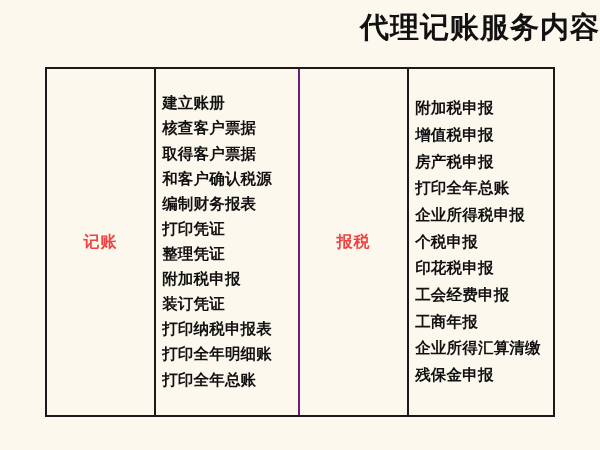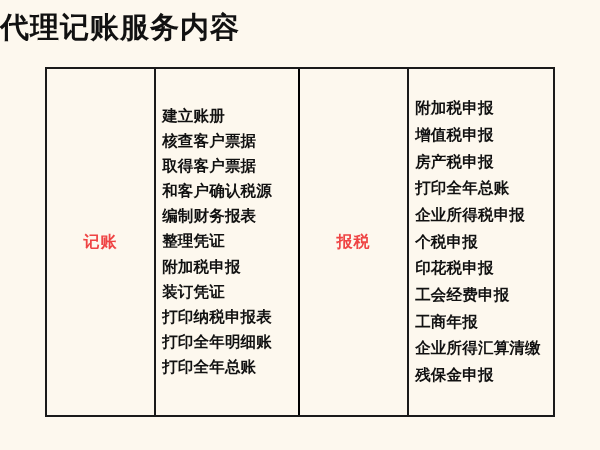--- a/index.html
+++ b/index.html
@@ -14,21 +14,21 @@
     overflow: hidden;
   }
   .page {
     position: relative;
     width: 600px;
     height: 450px;
     background: #fdf8ee;
     box-sizing: border-box;
   }
   .title {
-    text-align: left;
+    text-align: right;
     font-size: 29px;
     font-weight: bold;
     color: #111111;
     letter-spacing: 1px;
     padding-top: 10px;
     line-height: 1.2;
     font-family: Liberation Sans, sans-serif;
   }
   .table-wrap {
     position: absolute;
@@ -46,21 +46,21 @@
     display: flex;
     align-items: center;
     justify-content: center;
   }
   .col-label {
     width: 110px;
     border-right: 2px solid #1a1a1a;
   }
   .col-items {
     width: 145px;
-    border-right: 2px solid #000000;
+    border-right: 2px solid #701a75;
     justify-content: flex-start;
     padding-left: 6px;
   }
   .col-items-last {
     width: 145px;
     border-right: none;
     justify-content: flex-start;
     padding-left: 6px;
   }
   .label-text {
@@ -101,20 +101,21 @@
       <span class="label-text">记账</span>
     </div>
 
     <div class="col col-items">
       <ul class="item-list items-left">
         <li>建立账册</li>
         <li>核查客户票据</li>
         <li>取得客户票据</li>
         <li>和客户确认税源</li>
         <li>编制财务报表</li>
+        <li>打印凭证</li>
         <li>整理凭证</li>
         <li>附加税申报</li>
         <li>装订凭证</li>
         <li>打印纳税申报表</li>
         <li>打印全年明细账</li>
         <li>打印全年总账</li>
       </ul>
     </div>
 
     <div class="col col-label">

